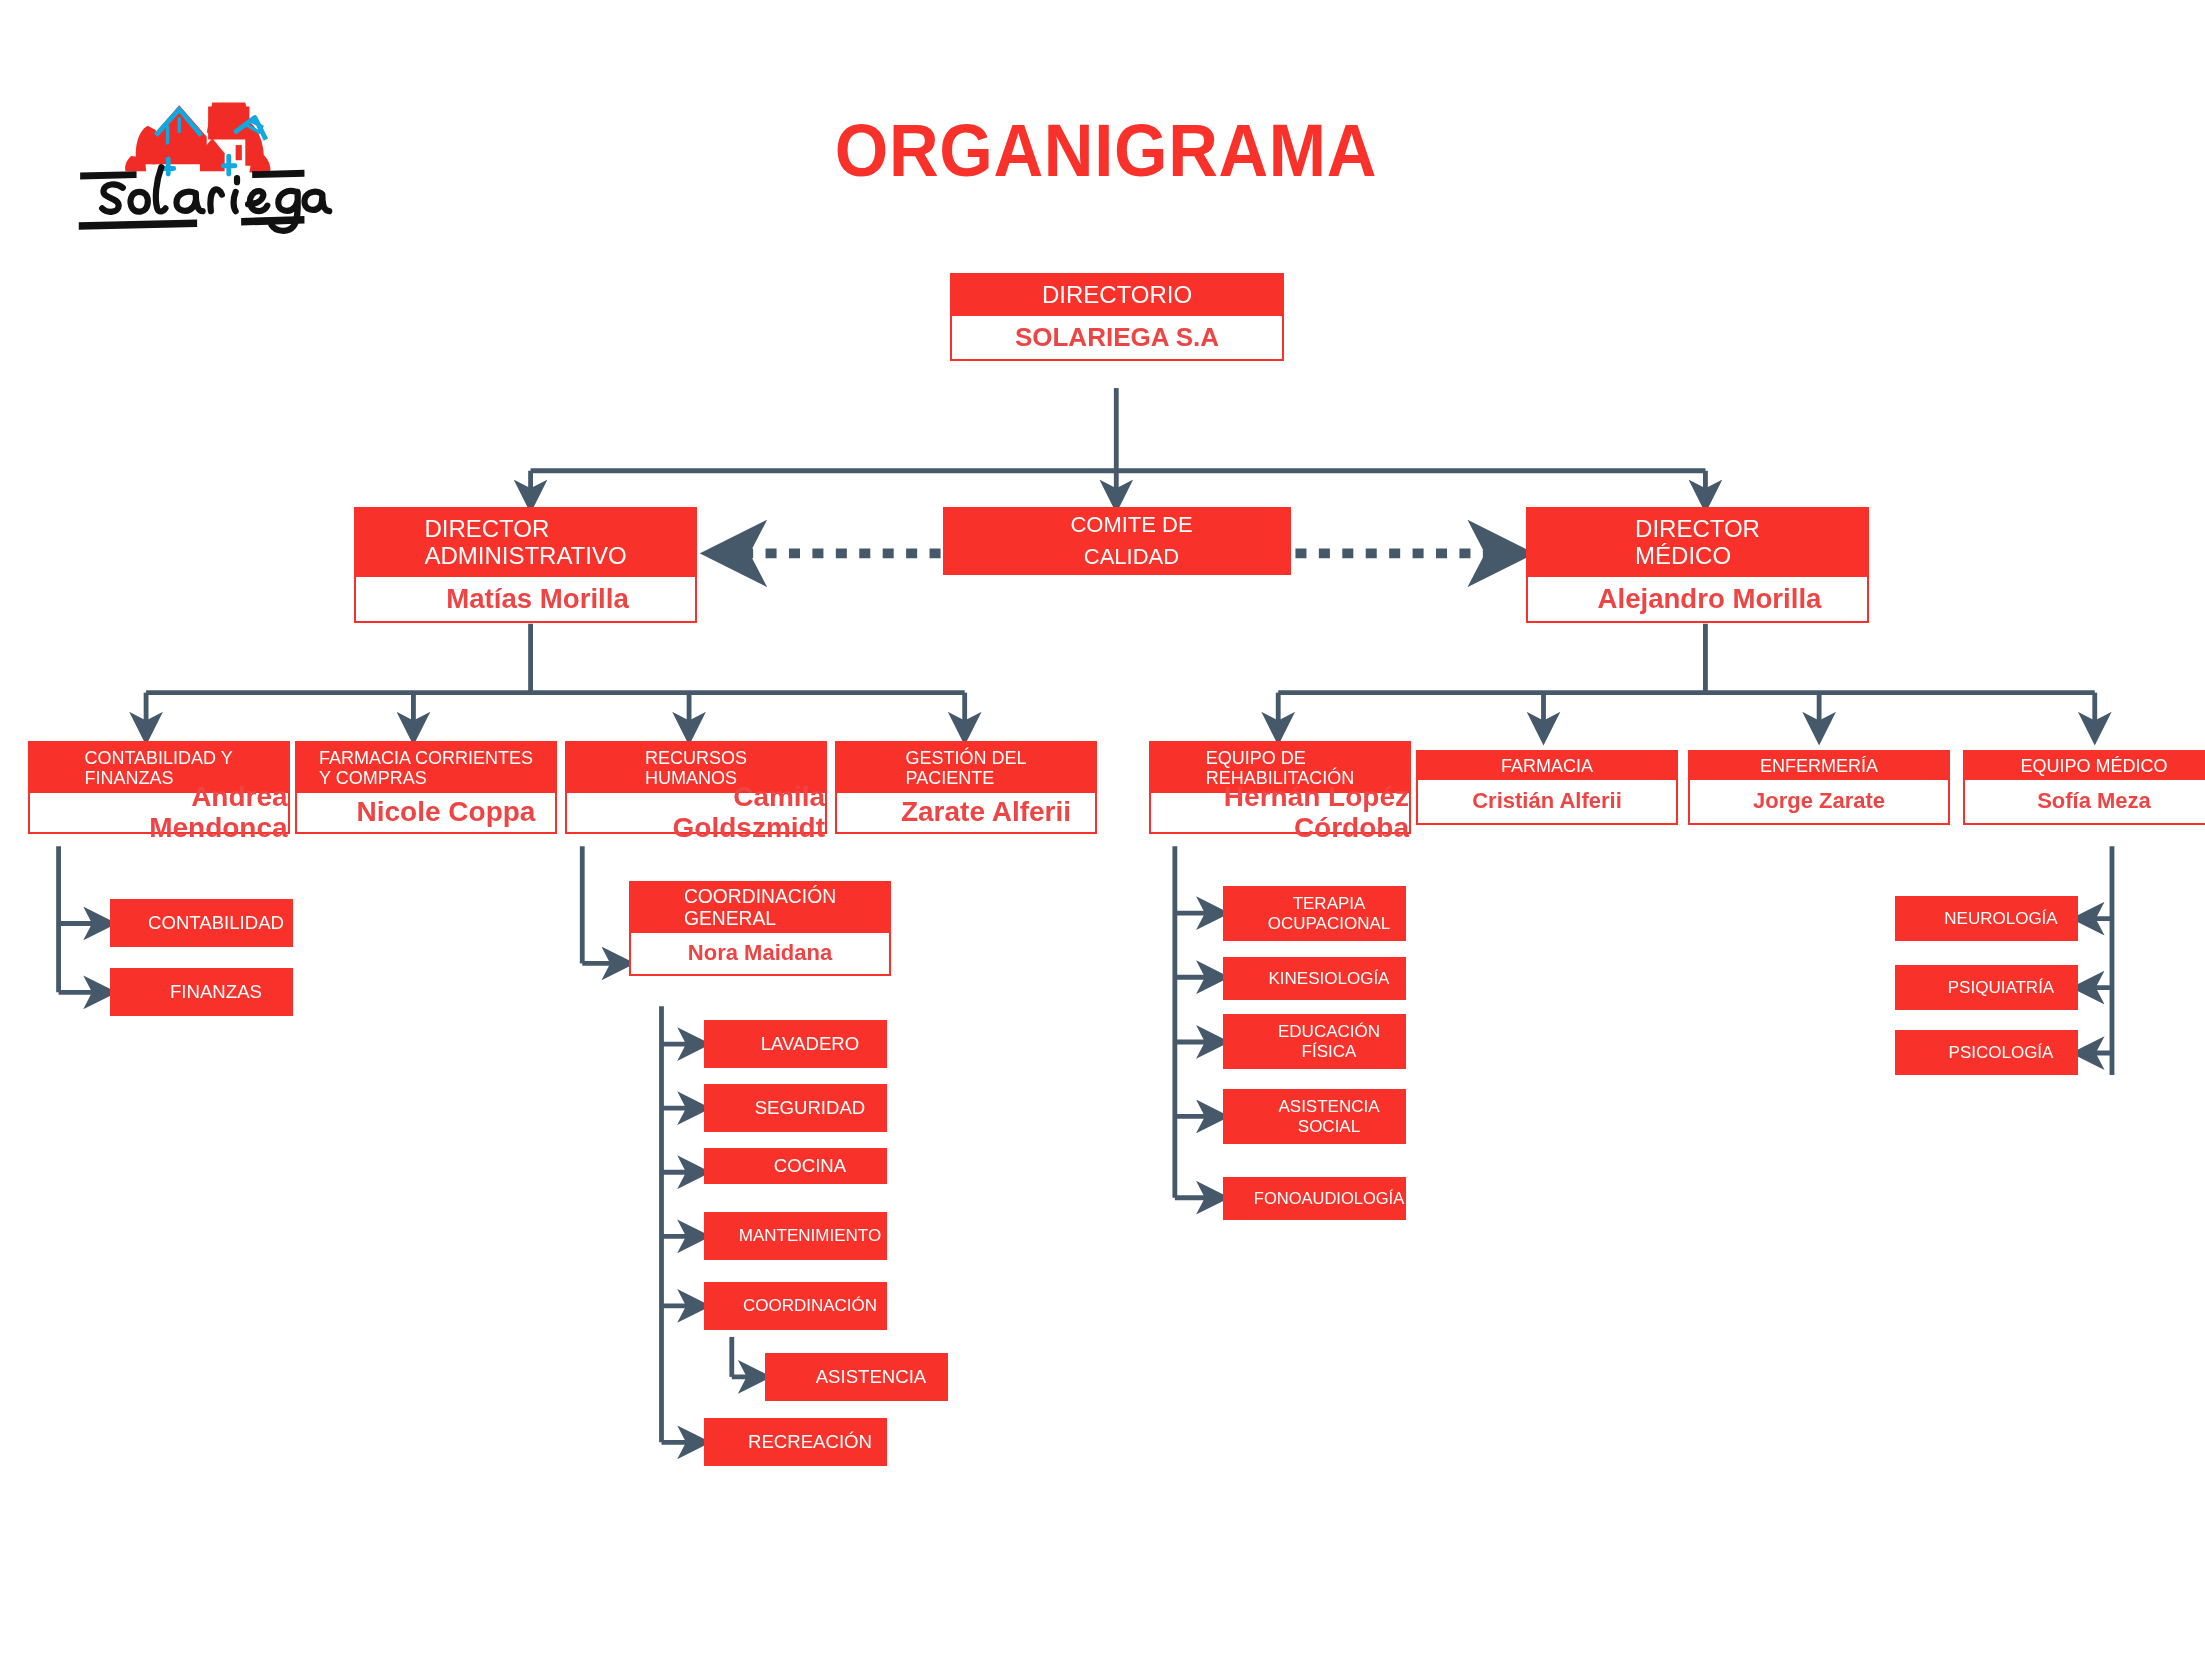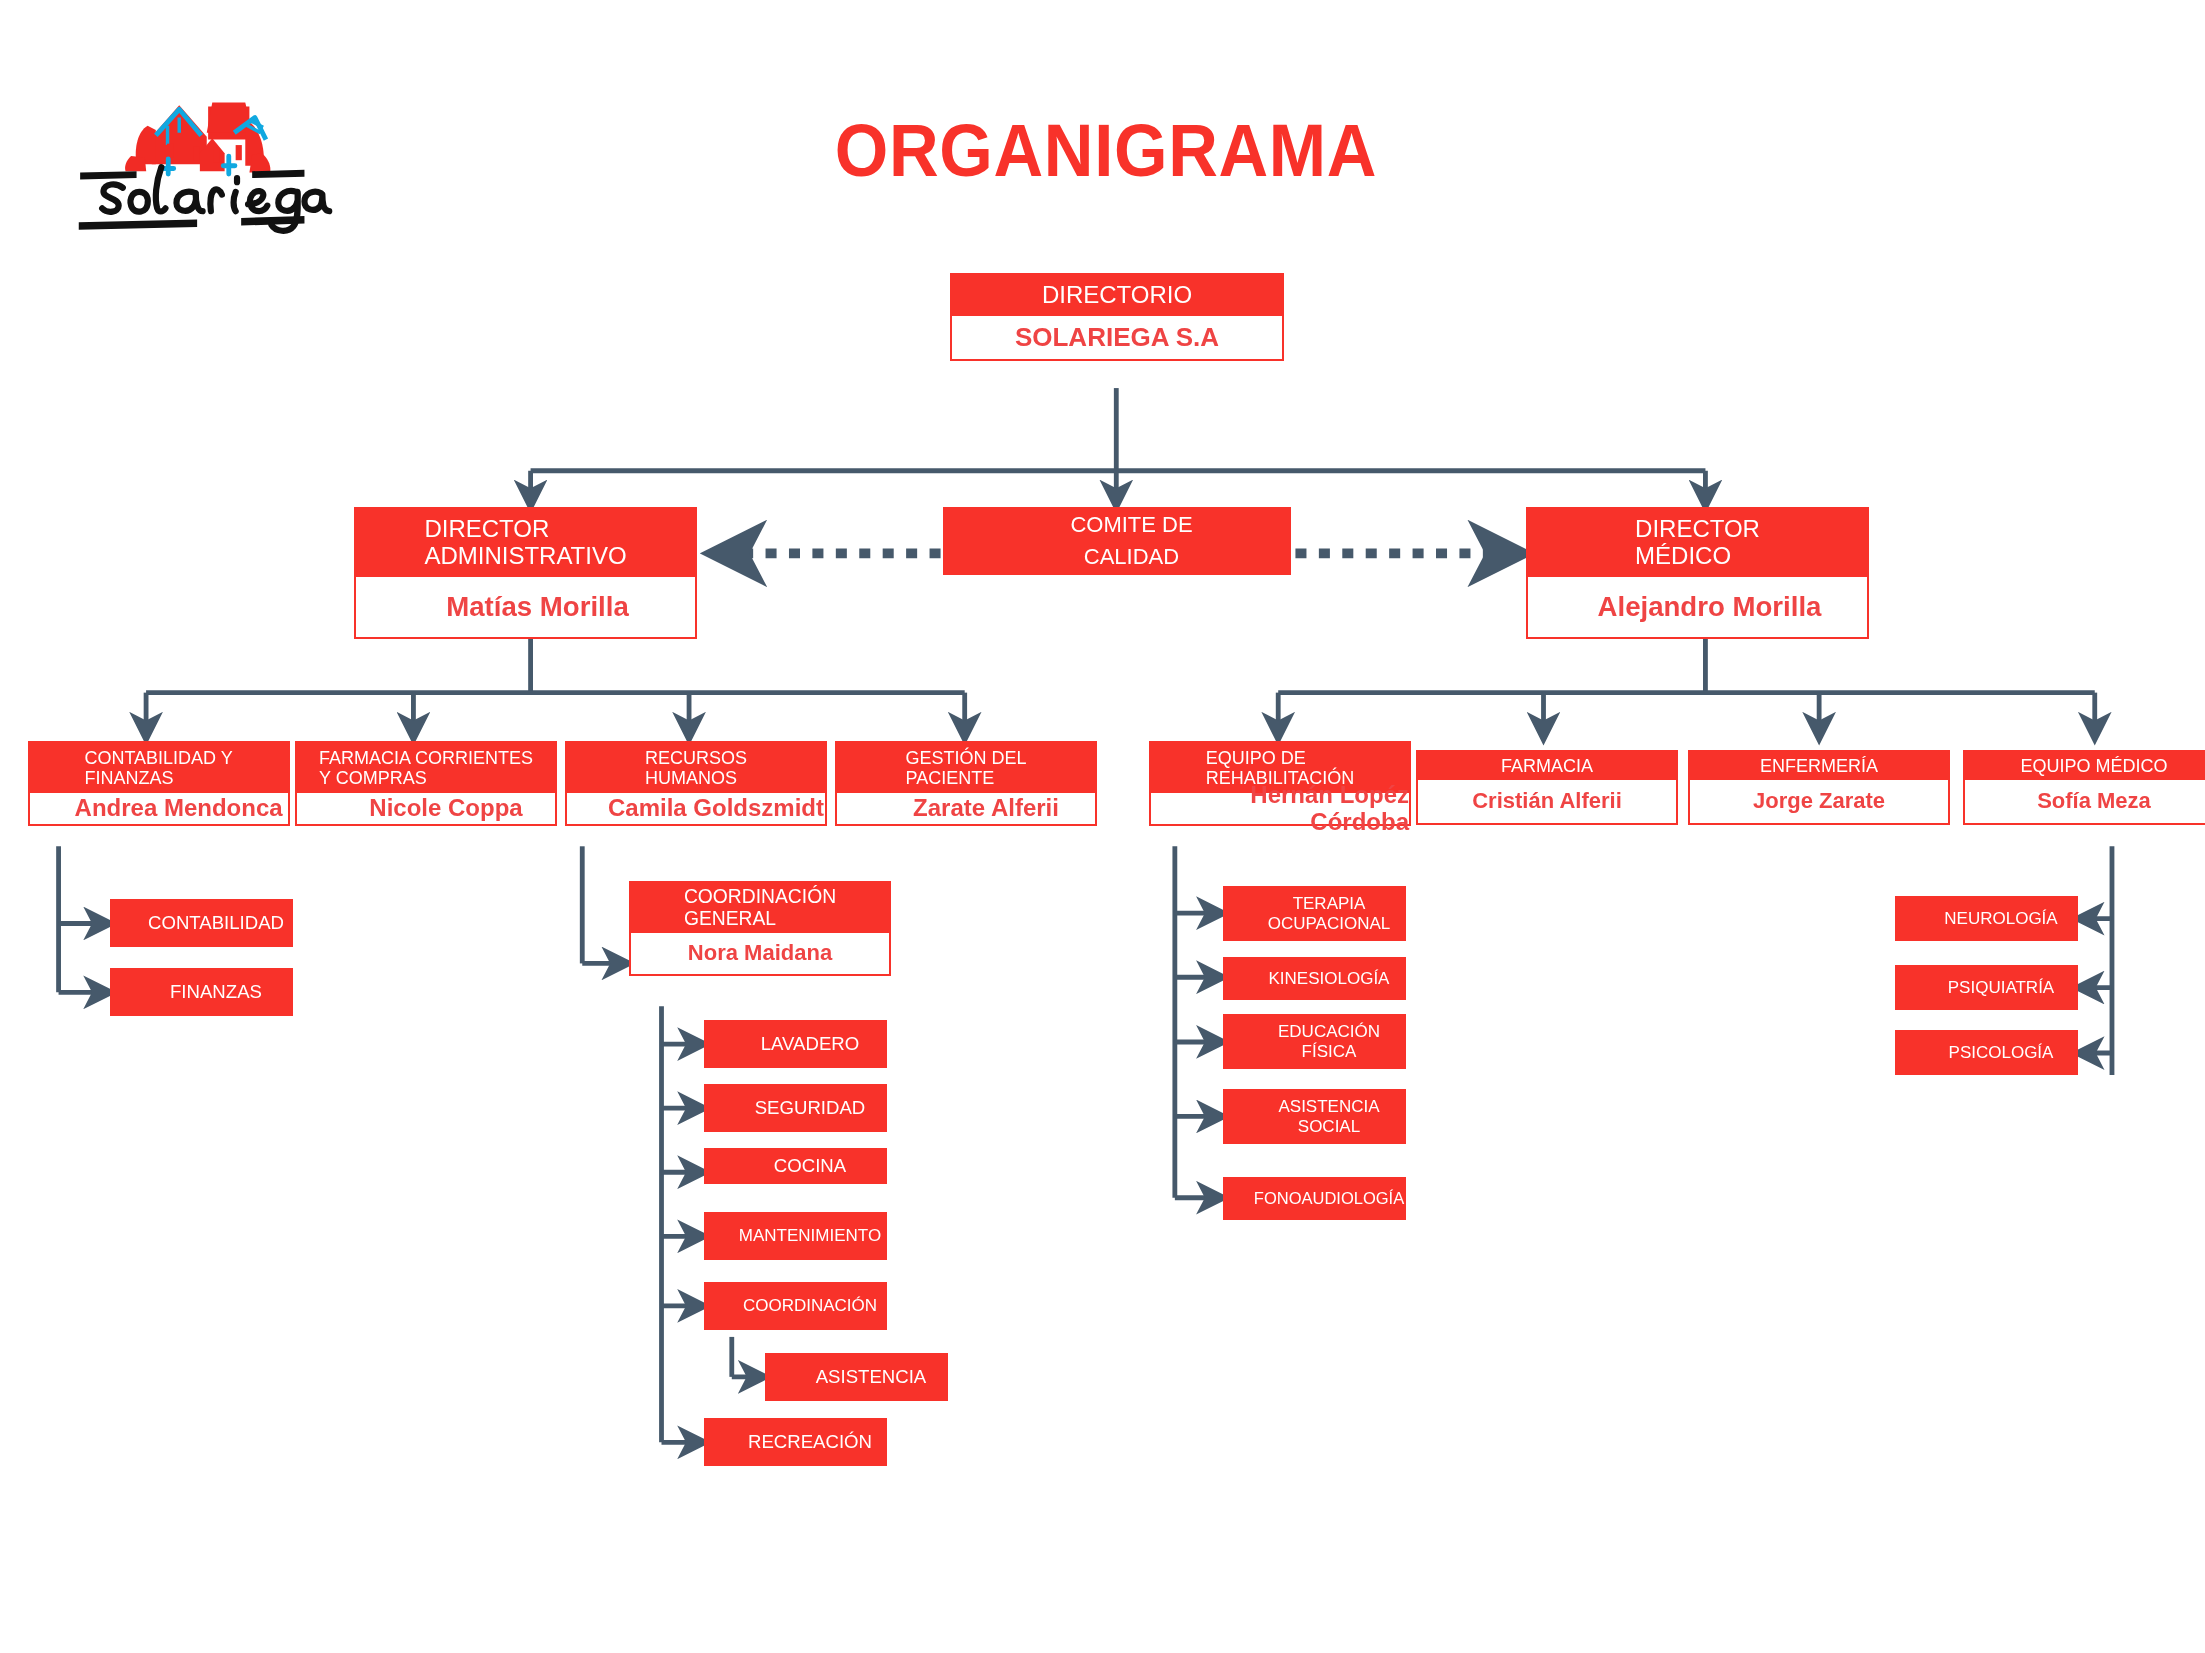--- a/index.html
+++ b/index.html
@@ -49,26 +49,26 @@
     background:#F8322A; color:#ffffff;
     display:flex; align-items:center; justify-content:center;
     text-align:center; line-height:1.15;padding-left:29px;
   }
 
   
   .t-root .hd  { font-size:24px; height:41px; }
   .t-root .nm  { font-size:26px; height:43px; }
 
   .t-dir .hd   { font-size:24px; height:68px; }
-  .t-dir .nm   { font-size:27.6px; height:60px;padding-left:24px; }
+  .t-dir .nm   { font-size:27.6px; height:44px;padding-left:24px; }
 
   .t-com       { font-size:22px; line-height:1.45; }
 
   .t-dep .hd   { font-size:18px; height:50px; }
-  .t-dep .nm   { font-size:24px; height:31px;margin-left:40px; }
+  .t-dep .nm   { font-size:28px; height:39px;margin-left:40px; }
 
   .t-dep1 .hd  { font-size:18px; height:27.6px; }
   .t-dep1 .nm  { font-size:22px; height:43px; }
 
   .t-coord .hd { font-size:19.3px; height:50px; }
   .t-coord .nm { font-size:22px; height:41px; }
 
   .t-leaf      { font-size:18.6px; }
   .t-leaf-sm   { font-size:17px; }
   .t-leaf-xs   { font-size:16.5px; }

